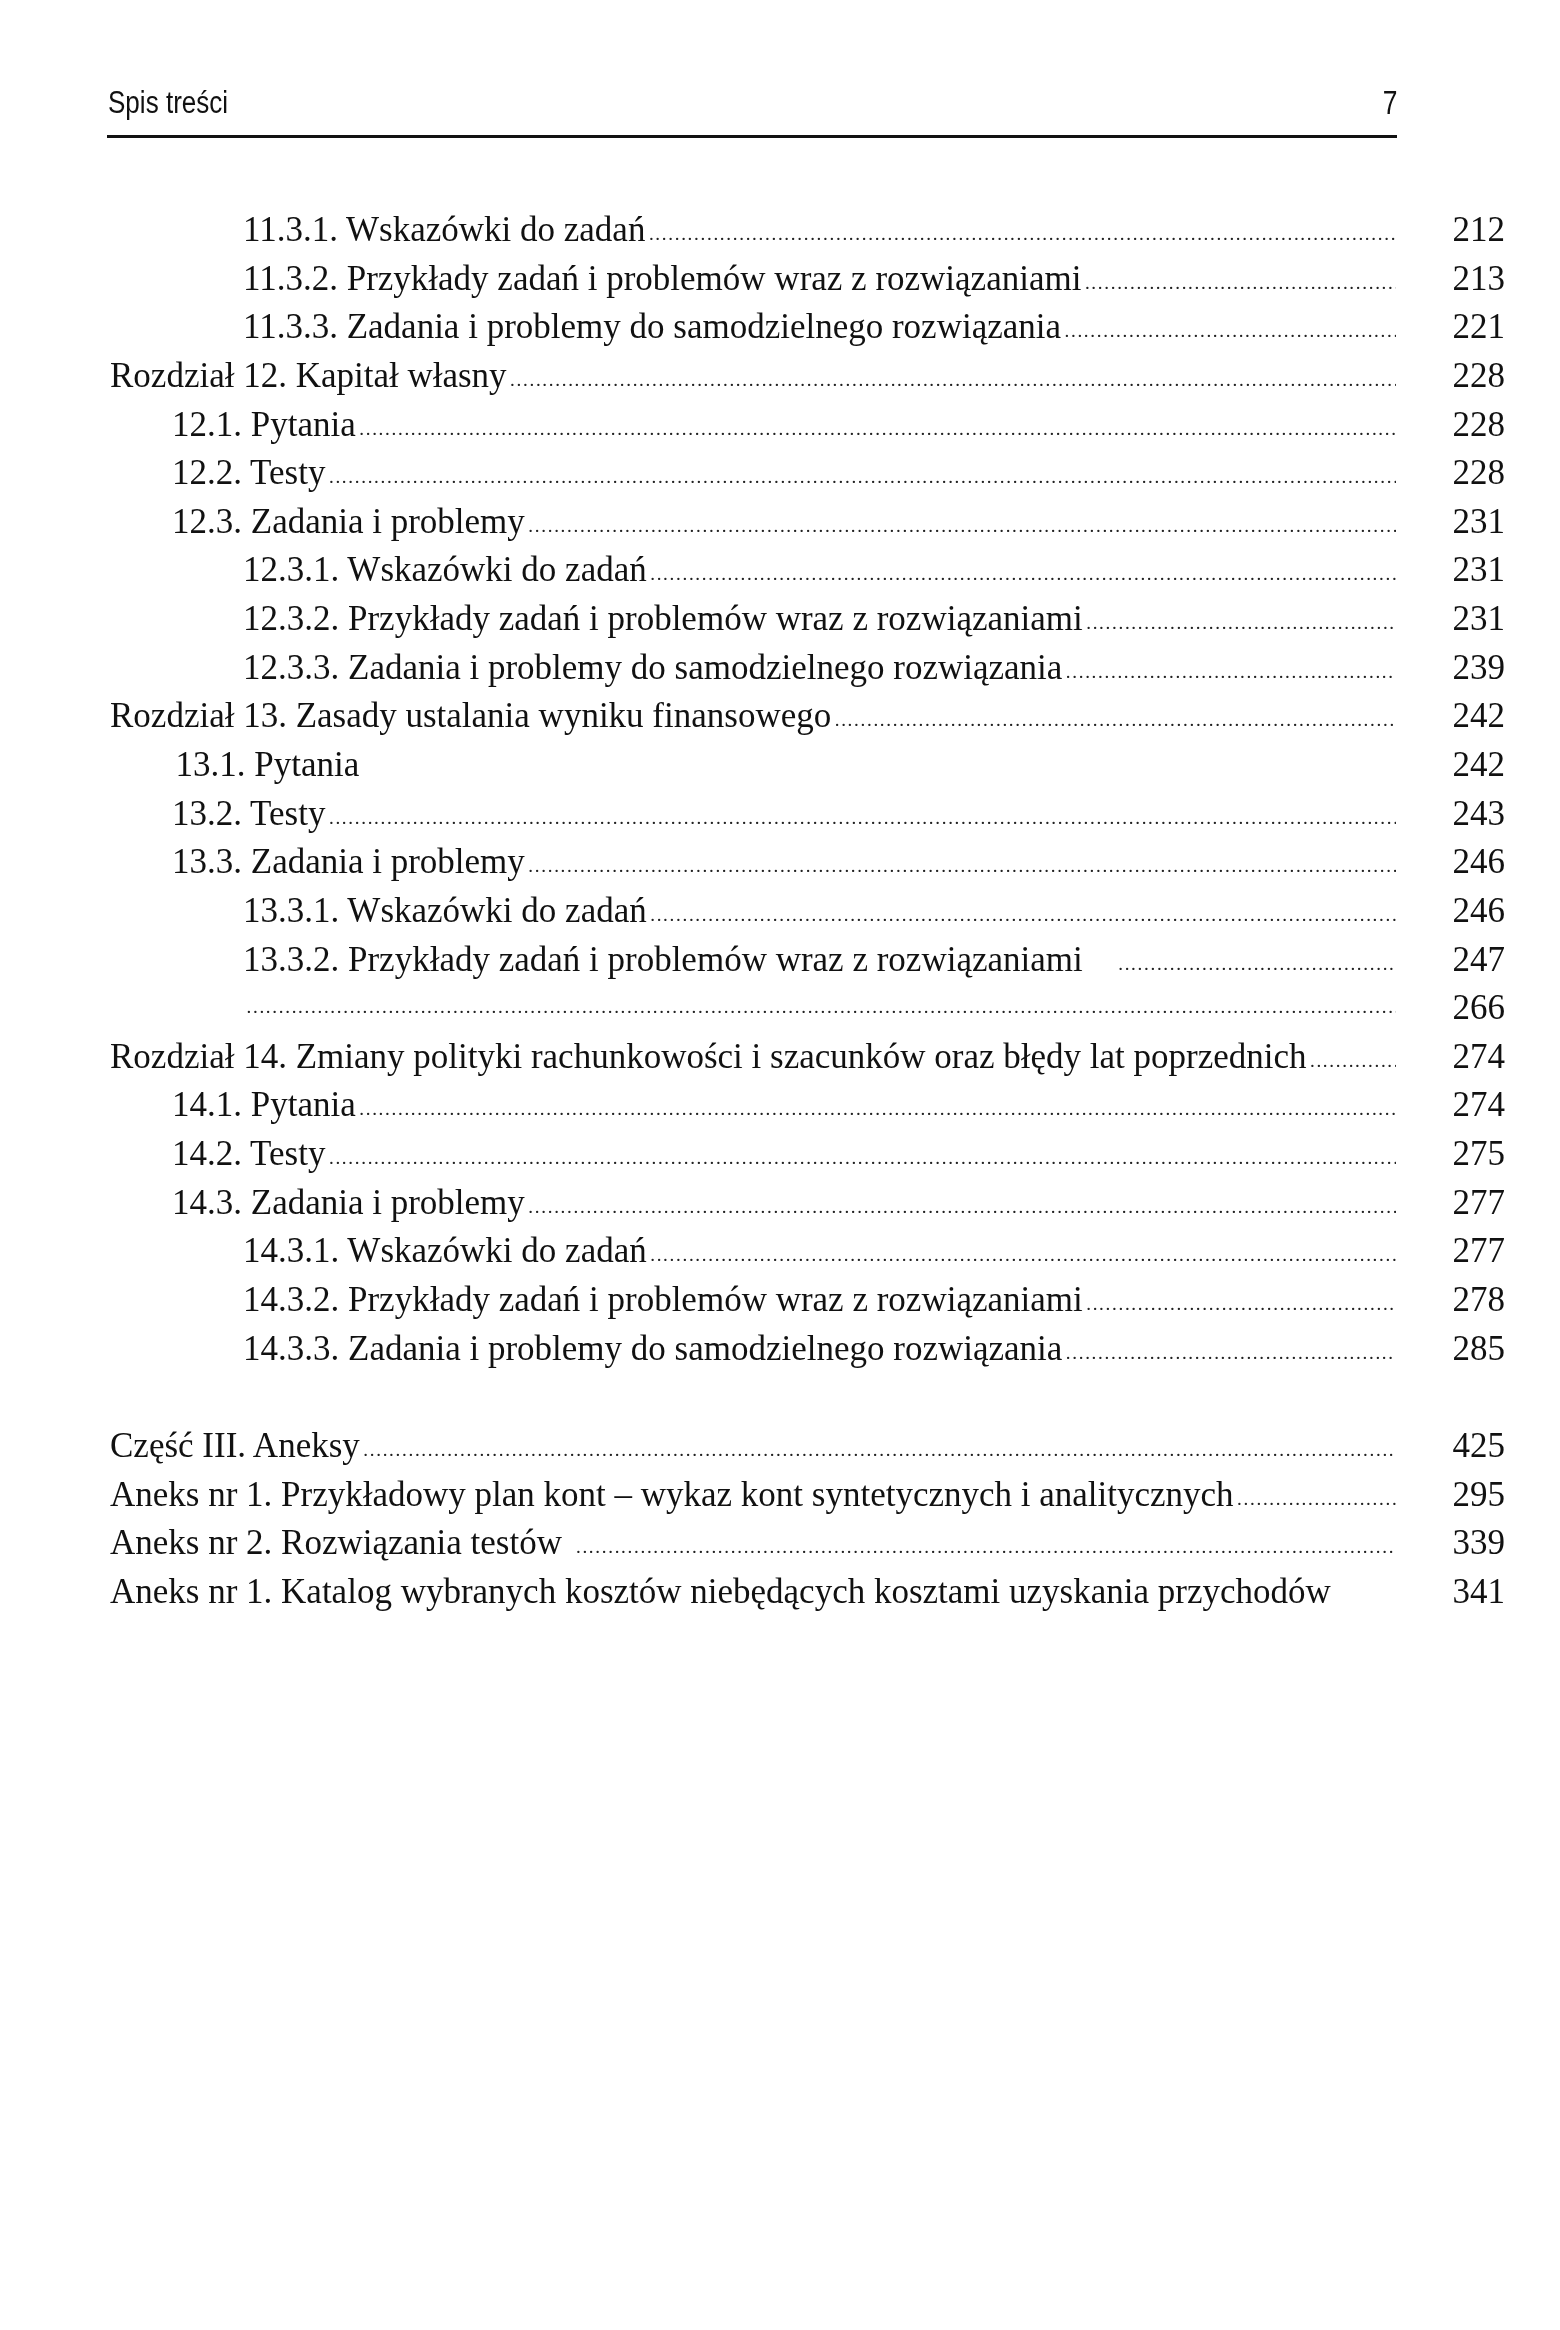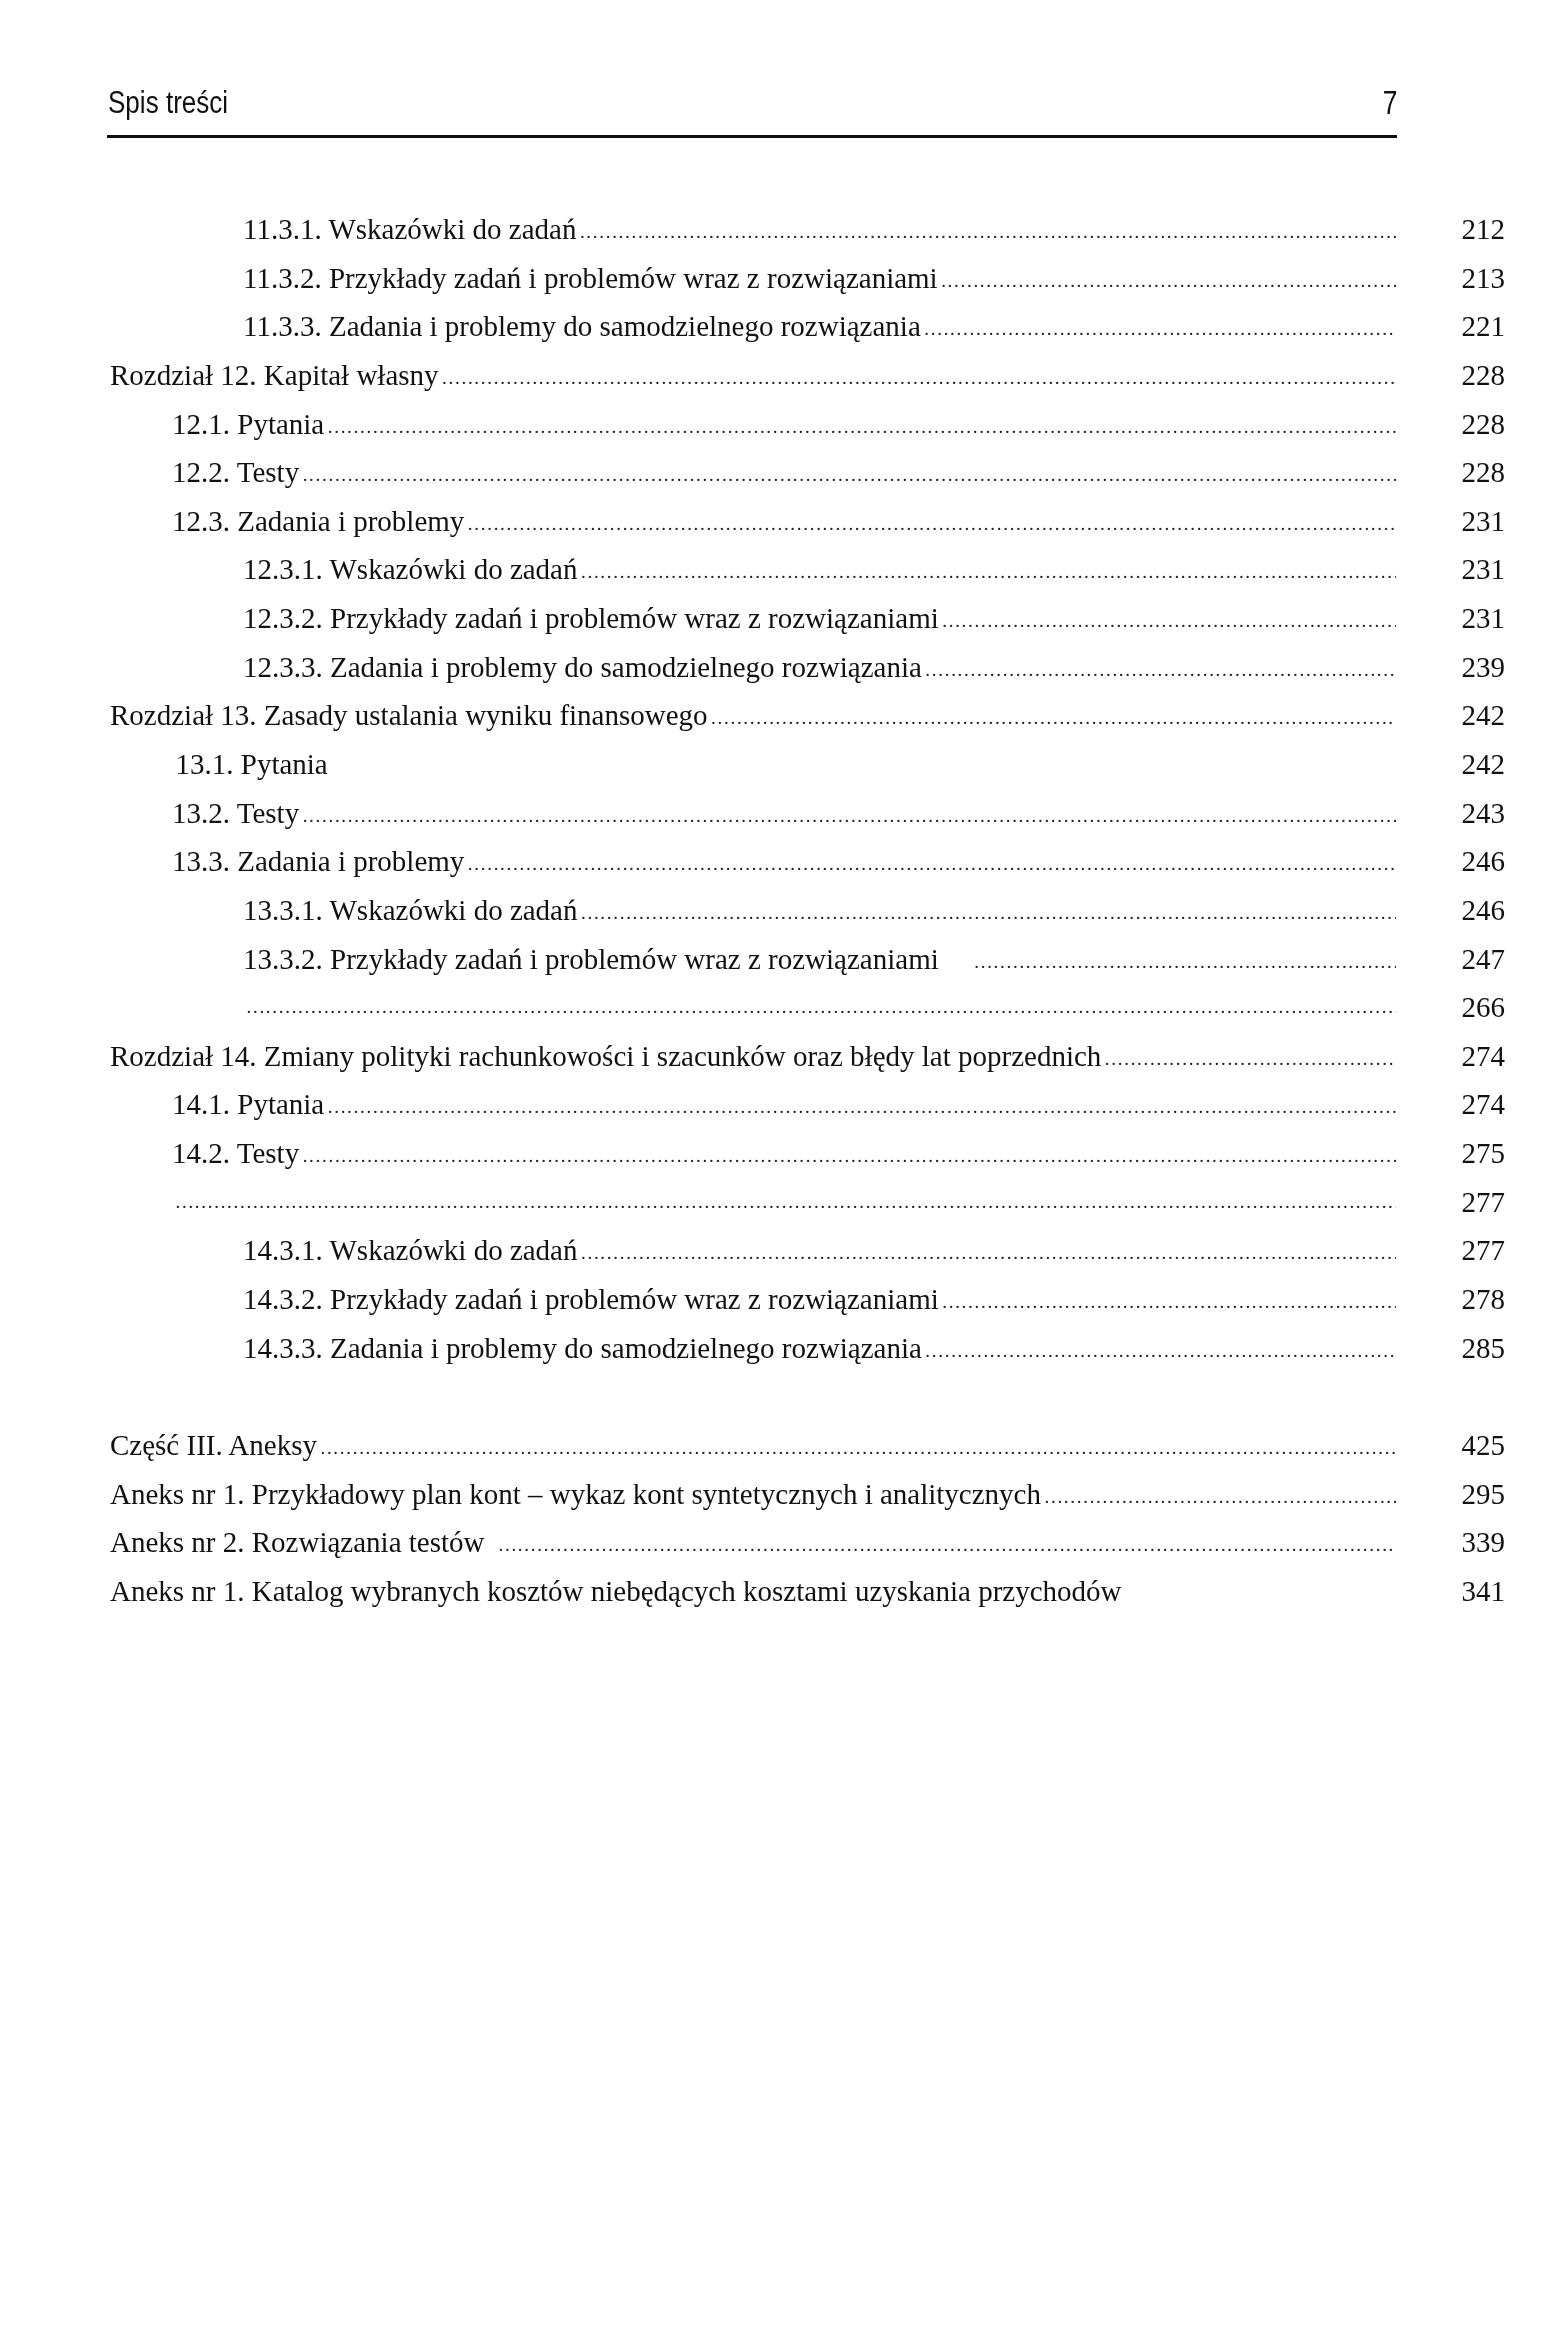--- a/index.html
+++ b/index.html
@@ -56,21 +56,21 @@
     left: 0;
     top: 205px;
     width: 1561px;
   }
   .toc-row {
     position: absolute;
     height: 49px;
     display: flex;
     align-items: baseline;
     font-family: "Liberation Serif", serif;
-    font-size: 29px;
+    font-size: 35px;
     line-height: 49px;
     white-space: nowrap;
   }
   .toc-row.level-0 { left: 110px; }
   .toc-row.level-1 { left: 172px; }
   .toc-row.level-2 { left: 243px; }
   .toc-row .entry-text {
     flex: 0 0 auto;
   }
   .toc-row.bold .entry-text {
@@ -203,20 +203,21 @@
     <span class="entry-text">14.1. Pytania</span>
     <span class="leader"></span>
     <span class="page-ref">274</span>
   </div>
   <div class="toc-row level-1" style="top:924px;right:162px;">
     <span class="entry-text">14.2. Testy</span>
     <span class="leader"></span>
     <span class="page-ref">275</span>
   </div>
   <div class="toc-row level-1" style="top:973px;right:162px;">
+    <span class="entry-text">14.3. Zadania i problemy</span>
     <span class="leader"></span>
     <span class="page-ref">277</span>
   </div>
   <div class="toc-row level-2" style="top:1021px;right:162px;">
     <span class="entry-text">14.3.1. Wskazówki do zadań</span>
     <span class="leader"></span>
     <span class="page-ref">277</span>
   </div>
   <div class="toc-row level-2" style="top:1070px;right:162px;">
     <span class="entry-text">14.3.2. Przykłady zadań i problemów wraz z rozwiązaniami</span>

